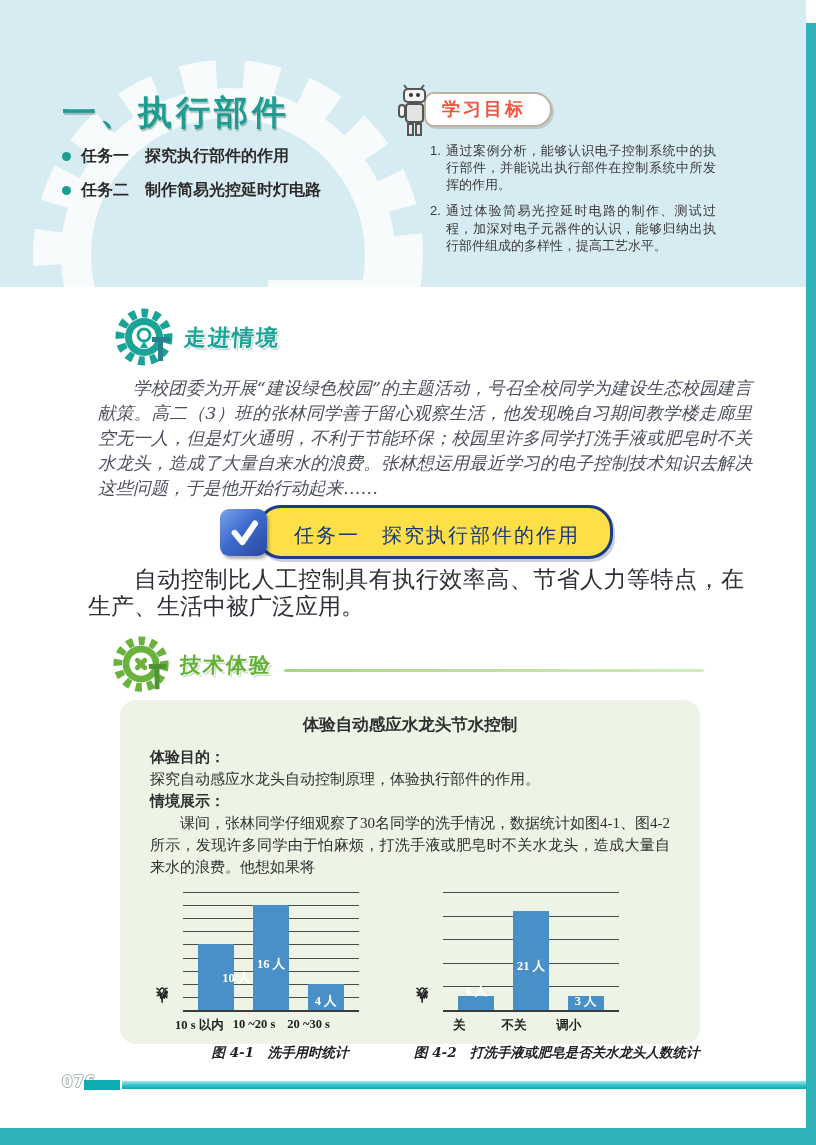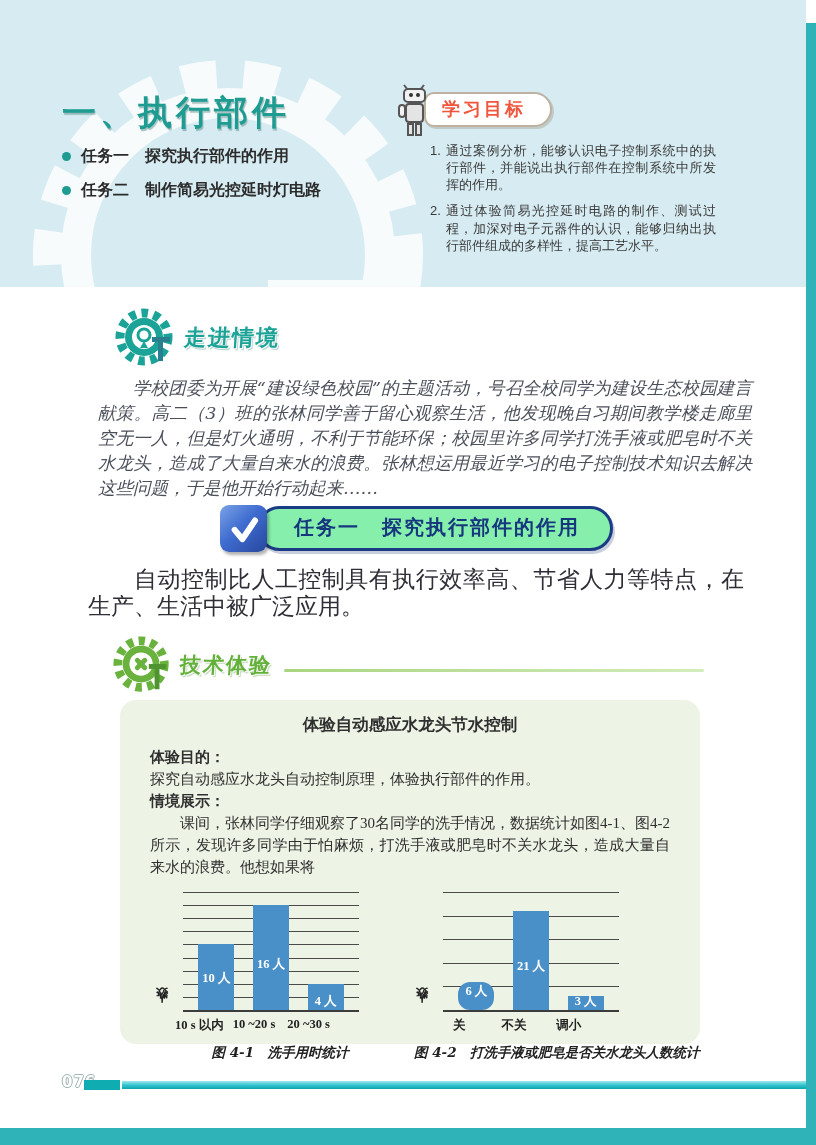--- a/index.html
+++ b/index.html
@@ -36,22 +36,22 @@
   .scenario-header{position:absolute;left:114px;top:306px;display:flex;align-items:center;}
   .scenario-label{margin-left:6px;font-size:22px;font-weight:bold;color:#1aa396;letter-spacing:2px;
         transform:skewX(-4deg);text-shadow:1px 1px 0 rgba(255,255,255,.9),2px 2px 1px rgba(20,110,100,.35);}
   .scenario-text{position:absolute;left:88px;top:376px;width:654px;font-family:"DejaVu Serif",serif;
         font-style:italic;font-size:17.5px;line-height:25px;color:#4b4f5a;text-indent:2em;text-align:justify;margin-left:10px;}
 
   
   .task-banner{position:absolute;left:220px;top:505px;display:flex;align-items:center;}
   .check-icon{width:47px;height:47px;border-radius:9px;background:linear-gradient(135deg,#7aa3e6 0%,#3f6cd0 45%,#27479e 100%);
         box-shadow:2px 3px 3px rgba(0,0,0,.3);display:flex;align-items:center;justify-content:center;z-index:2;flex:none;}
-  .banner-pill{margin-left:-10px;background:#86efac;border:3px solid #1b3c85;border-radius:24px;
-        padding:5px 30px 7px 34px;font-size:20px;font-weight:bold;color:#16377e;letter-spacing:2px;
+  .banner-pill{margin-left:-10px;background:#fde047;border:3px solid #1b3c85;border-radius:24px;
+        padding:14px 30px 7px 34px;font-size:20px;font-weight:normal;color:#16377e;letter-spacing:2px;
         box-shadow:2px 3px 0 rgba(40,60,120,.25);white-space:nowrap;}
 
   
   .intro{position:absolute;left:88px;top:566px;width:656px;font-family:"Liberation Serif",serif;
         font-size:23px;line-height:27px;color:#2e2e36;text-indent:2em;text-align:justify;}
 
   
   .tech-header{position:absolute;left:112px;top:632px;display:flex;align-items:center;width:592px;}
   .tech-label{margin-left:6px;font-size:21px;font-weight:bold;color:#64b13a;letter-spacing:2px;
         transform:skewX(-4deg);text-shadow:1px 1px 0 rgba(255,255,255,.9),2px 2px 1px rgba(70,130,40,.35);flex:none;}
@@ -202,21 +202,21 @@
                 <div class="gridline" style="bottom: 38.3333px;"></div>
                 <div class="gridline" style="bottom: 51.4444px;"></div>
                 <div class="gridline" style="bottom: 64.5556px;"></div>
                 <div class="gridline" style="bottom: 77.6667px;"></div>
                 <div class="gridline" style="bottom: 90.7778px;"></div>
                 <div class="gridline" style="bottom: 103.889px;"></div>
                 <div class="gridline" style="bottom: 117px;"></div>
               </div>
             <div class="bars">
                 <div class="bar" style="height: 65.5556px; background: rgb(74, 144, 200);">
-                  <div class="bar-label" style="bottom: 22.9444px;">10 人</div>
+                  <div class="bar-label" style="bottom: 22.9444px; margin-left: 20px;">10 人</div>
                 </div>
                 <div class="bar" style="height: 104.889px; background: rgb(74, 144, 200);">
                   <div class="bar-label" style="bottom: 36.7111px;">16 人</div>
                 </div>
                 <div class="bar" style="height: 26.2222px; background: rgb(74, 144, 200);">
                   <div class="bar-label" style="bottom: 0;">4 人</div>
                 </div>
               </div>
           </div>
         </div>
@@ -232,21 +232,21 @@
           <div class="ylabel">人数</div>
           <div class="plot">
             <div class="gridlines">
                 <div class="gridline" style="bottom: 22.6px;"></div>
                 <div class="gridline" style="bottom: 46.2px;"></div>
                 <div class="gridline" style="bottom: 69.8px;"></div>
                 <div class="gridline" style="bottom: 93.4px;"></div>
                 <div class="gridline" style="bottom: 117px;"></div>
               </div>
             <div class="bars">
-                <div class="bar" style="height: 28px; background: rgb(74, 144, 200); border-radius: 12px;">
+                <div class="bar" style="height: 14px; background: rgb(74, 144, 200);">
                   <div class="bar-label" style="bottom: 9.912px;">6 人</div>
                 </div>
                 <div class="bar" style="height: 99.12px; background: rgb(74, 144, 200);">
                   <div class="bar-label" style="bottom: 34.692px;">21 人</div>
                 </div>
                 <div class="bar" style="height: 14.16px; background: rgb(74, 144, 200);">
                   <div class="bar-label" style="bottom: 0px;">3 人</div>
                 </div>
               </div>
           </div>

